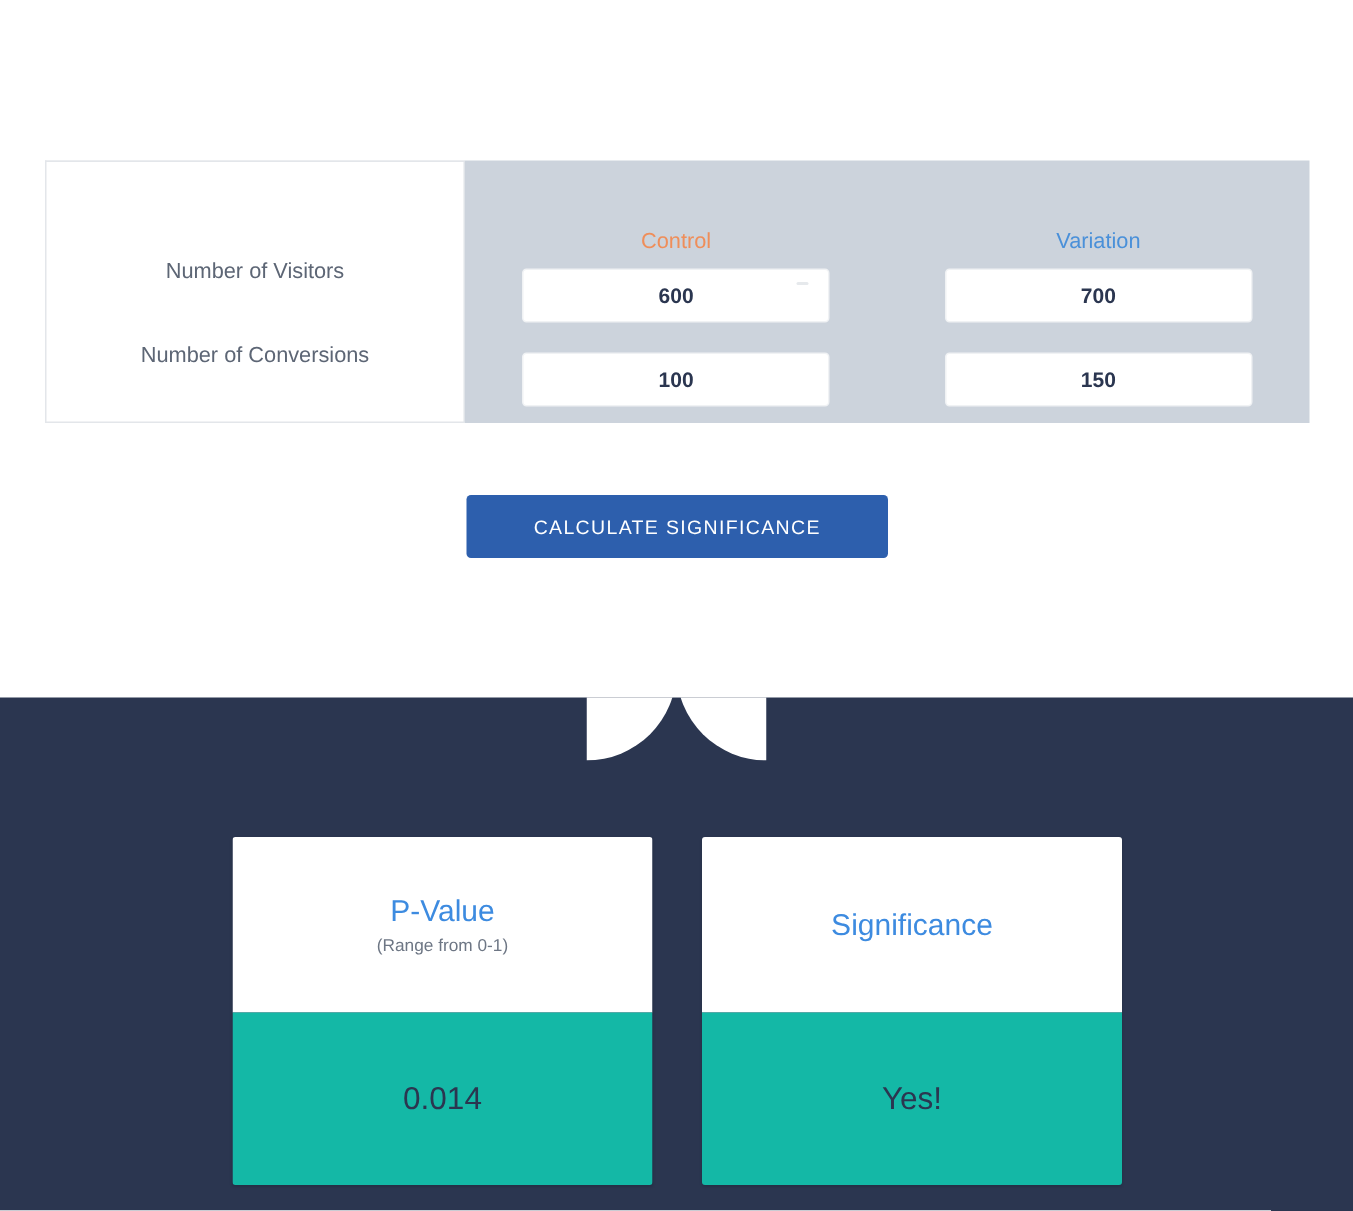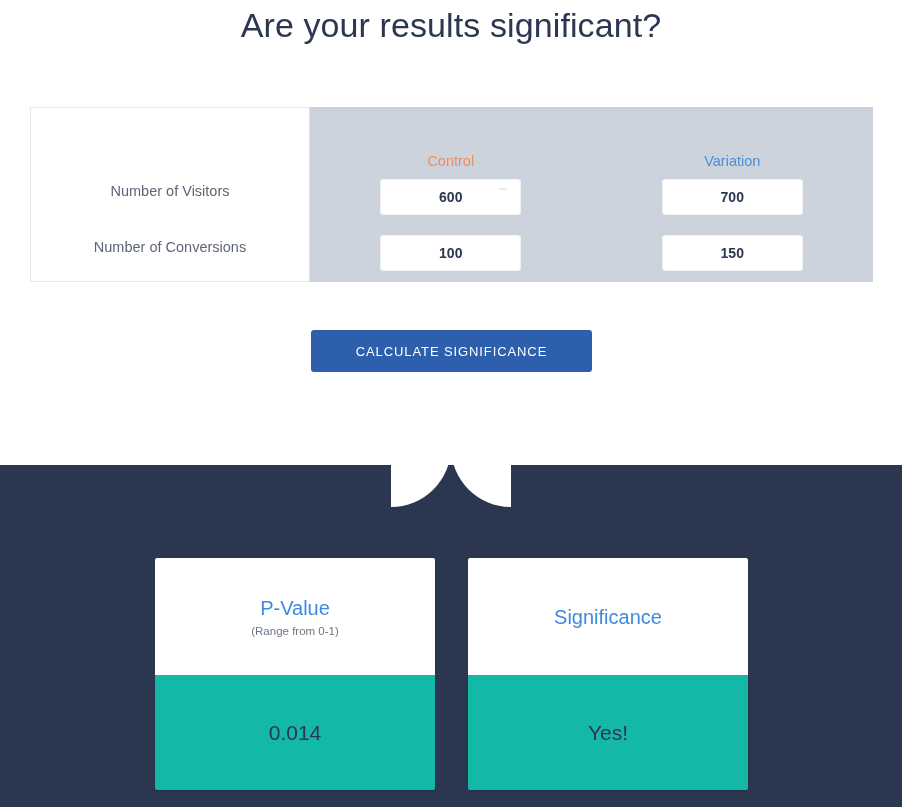--- a/index.html
+++ b/index.html
@@ -46,21 +46,21 @@
 
   .calc-labels-col {
     width: 280px;
     height: 175px;
     background: #ffffff;
     border: 1px solid #e3e6ea;
     border-right: 1px solid #dfe3e8;
     display: flex;
     flex-direction: column;
     justify-content: flex-end;
-    padding-bottom: 6px;
+    padding-bottom: 16px;
   }
 
   .calc-values-col {
     flex: 1;
     display: flex;
     flex-direction: column;
   }
 
   .header-row {
     height: 62px;
@@ -94,21 +94,21 @@
   }
 
   .input-cell {
     flex: 1;
     display: flex;
     justify-content: center;
     align-items: center;
   }
 
   .num-input {
-    width: 141px;
+    width: 205px;
     height: 36px;
     background: #ffffff;
     border: 1px solid #f0f2f4;
     border-radius: 3px;
     text-align: center;
     font-family: "Liberation Sans", sans-serif;
     font-size: 14px;
     font-weight: bold;
     color: #2b3650;
     outline: none;
@@ -225,21 +225,20 @@
     font-size: 21px;
     color: #2b3650;
     font-weight: 400;
   }
 </style>
 </head>
 <body>
 
 <div id="page">
 
-  <h1 class="page-title">Are your results significant?</h1>
 
   <div class="calc-table">
 
     <div class="calc-labels-col">
       <div class="label-cell">Number of Visitors</div>
       <div class="label-cell">Number of Conversions</div>
     </div>
 
     <div class="calc-values-col">
 

